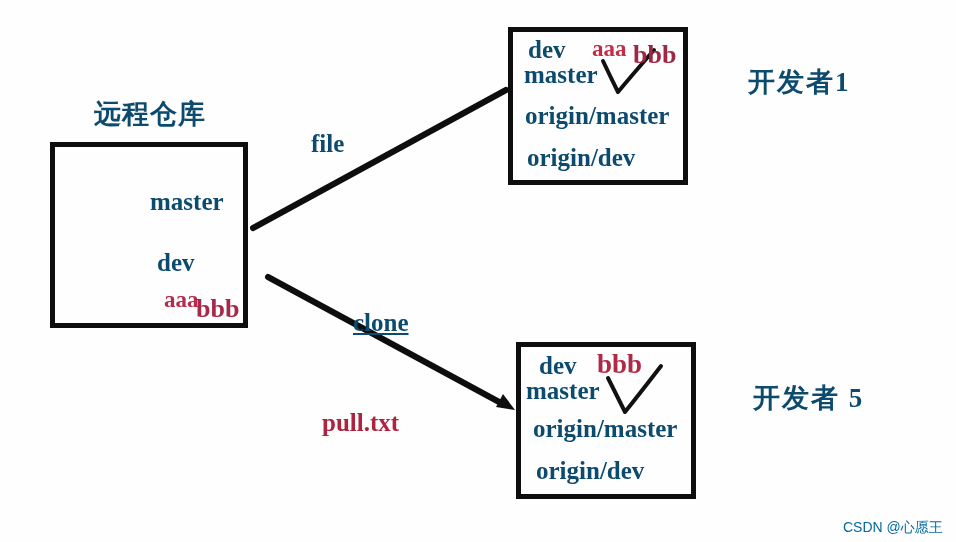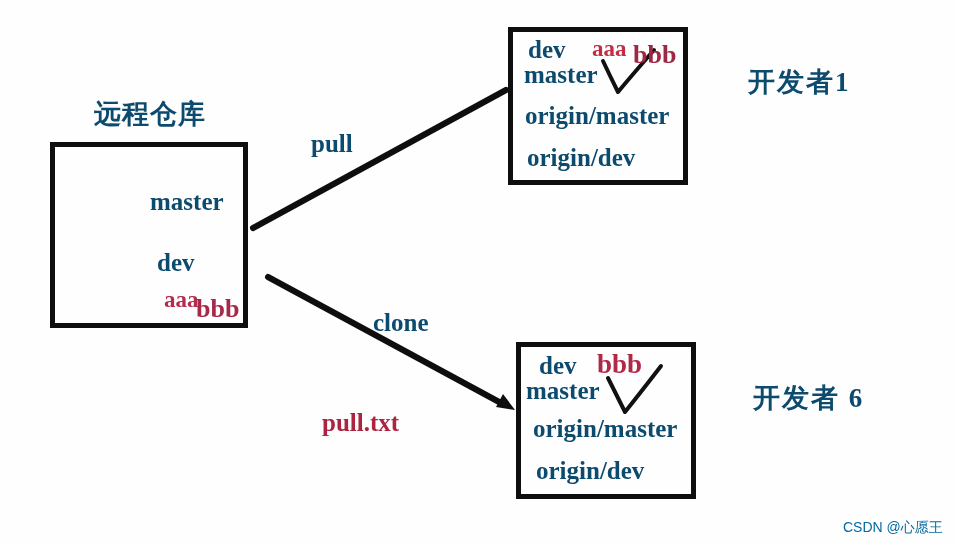--- a/index.html
+++ b/index.html
@@ -40,21 +40,21 @@
   .dev1-box     { left: 508px; top: 27px;  width: 180px; height: 158px; }
   .dev2-box     { left: 516px; top: 342px; width: 180px; height: 157px; }
 
   .remote-title { left: 55px;  top: 101px; font-size: 27px; letter-spacing: 1px; margin-left: 39px; }
   .remote-master{ left: 150px; top: 189px; font-size: 25px; }
   .remote-dev   { left: 157px; top: 250px; font-size: 25px; }
   .remote-aaa   { left: 164px; top: 288px; font-size: 23px; color: #b52c4d; }
   .remote-bbb   { left: 196px; top: 296px; font-size: 26px; color: #a62949; }
 
   .pull-label   { left: 311px; top: 131px; font-size: 25px; }
-  .clone-label  { left: 373px; top: 310px; font-size: 25px; }
+  .clone-label  { left: 353px; top: 310px; font-size: 25px; text-decoration: underline; }
   .file-label   { left: 322px; top: 410px; font-size: 25px; color: #ad2440; }
 
   .d1-dev       { left: 528px; top: 37px;  font-size: 25px; }
   .d1-aaa       { left: 592px; top: 37px;  font-size: 23px; color: #c22c45; }
   .d1-bbb       { left: 633px; top: 42px;  font-size: 26px; color: #9e2743; }
   .d1-master    { left: 524px; top: 62px;  font-size: 25px; }
   .d1-om        { left: 525px; top: 103px; font-size: 25px; }
   .d1-od        { left: 527px; top: 145px; font-size: 25px; }
   .dev1-title   { left: 748px; top: 69px;  font-size: 27px; letter-spacing: 2px; }
 
@@ -93,36 +93,36 @@
     <path d="M608,378 Q618,398 625,412 Q641,392 661,366" fill="none" stroke="#111111" stroke-width="4" stroke-linecap="round" stroke-linejoin="round"></path>
   </svg>
 
   <div class="txt remote-title">远程仓库</div>
   <div class="box remote-box"></div>
   <span class="txt remote-master">master</span>
   <span class="txt remote-dev">dev</span>
   <span class="txt remote-aaa">aaa</span>
   <span class="txt remote-bbb">bbb</span>
 
-  <span class="txt pull-label">pull</span>
+  <span class="txt pull-label">file</span>
   <span class="txt clone-label">clone</span>
   <span class="txt file-label">pull.txt</span>
 
   <div class="box dev1-box"></div>
   <span class="txt d1-dev">dev</span>
   <span class="txt d1-aaa">aaa</span>
   <span class="txt d1-bbb">bbb</span>
   <span class="txt d1-master">master</span>
   <span class="txt d1-om">origin/master</span>
   <span class="txt d1-od">origin/dev</span>
   <div class="txt dev1-title">开发者1</div>
 
   <div class="box dev2-box"></div>
   <span class="txt d2-dev">dev</span>
   <span class="txt d2-bbb">bbb</span>
   <span class="txt d2-master">master</span>
   <span class="txt d2-om">origin/master</span>
   <span class="txt d2-od">origin/dev</span>
-  <div class="txt dev2-title">开发者 6</div>
+  <div class="txt dev2-title">开发者 5</div>
 
   <div class="watermark">CSDN @心愿王</div>
 
 </div>
 
 </body></html>

